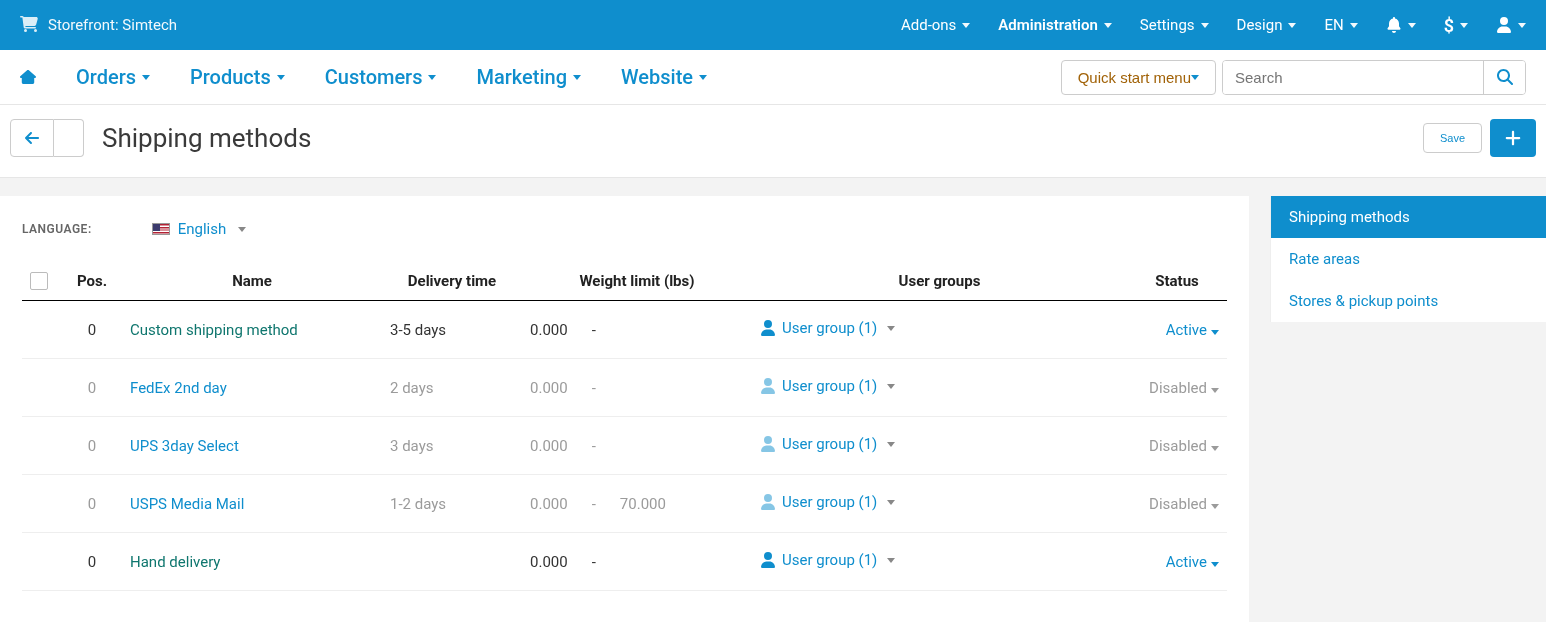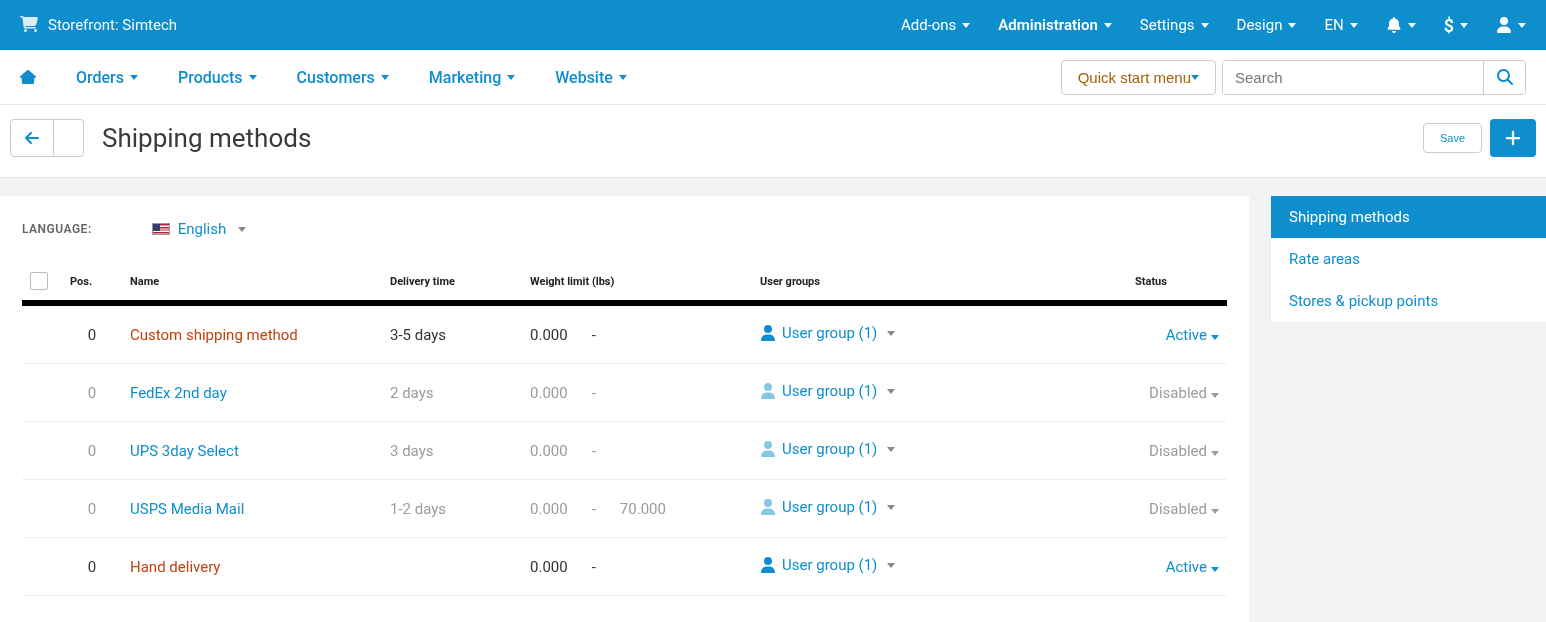--- a/index.html
+++ b/index.html
@@ -12,21 +12,21 @@
   .topbar .left .cart-icon { opacity: 0.85; }
   .topbar .storefront { font-size: 15px; opacity: 0.95; }
   .topbar .right { display: flex; align-items: center; gap: 28px; }
   .topbar .item { display: inline-flex; align-items: center; gap: 6px; color: #fff; font-size: 15px; cursor: pointer; }
   .topbar .item.emph { font-weight: 600; }
   .topbar .caret-down { width: 0; height: 0; border-left: 4px solid transparent; border-right: 4px solid transparent; border-top: 5px solid #fff; display: inline-block; opacity: 0.95; }
 
   
   .navbar { height: 55px; display: flex; align-items: center; padding: 0 20px; justify-content: space-between; border-bottom: 1px solid #e6e6e6; background: #fff; }
   .navbar .navleft { display: flex; align-items: center; gap: 40px; }
-  .navbar .navitem { color: #0f8ecd; font-size: 16px; font-weight: 500; display: inline-flex; align-items: center; gap: 6px; cursor: pointer; }
+  .navbar .navitem { color: #0f8ecd; font-size: 20px; font-weight: 500; display: inline-flex; align-items: center; gap: 6px; cursor: pointer; }
   .navbar .caret-blue { width: 0; height: 0; border-left: 4px solid transparent; border-right: 4px solid transparent; border-top: 5px solid #0f8ecd; display: inline-block; }
   .navbar .navright { display: flex; align-items: center; gap: 6px; }
   .qstart { border: 1px solid #ccc; border-radius: 4px; padding: 8px 16px; color: #a16207; font-size: 15px; display: inline-flex; align-items: center; gap: 0; cursor: pointer; background: #fff; }
   .search-group { display: flex; align-items: stretch; border: 1px solid #ccc; border-radius: 4px; overflow: hidden; }
   .search-input { border: none; padding: 8px 12px; width: 260px; font-size: 15px; outline: none; }
   .search-btn { border: none; background: #fff; border-left: 1px solid #ccc; width: 42px; display: flex; align-items: center; justify-content: center; color: #0f8ecd; cursor: pointer; }
 
   
   .titlebar { display: flex; align-items: center; padding: 14px 10px 20px 10px; background: #fff; border-bottom: 1px solid #e6e6e6; box-shadow: 0 1px 0 #f0f0f0; }
   .btn-group { display: flex; }
@@ -52,24 +52,24 @@
     linear-gradient(#fff, #fff) 0 45%/100% 15%,
     linear-gradient(#b22234, #b22234) 0 60%/100% 15%,
     linear-gradient(#fff, #fff) 0 75%/100% 15%,
     linear-gradient(#b22234, #b22234) 0 90%/100% 15%;
     background-repeat: no-repeat;
     position: relative; border: 0.5px solid #999;
   }
   .flag-us::before { content:""; position:absolute; top:0; left:0; width:7px; height:7px; background:#3c3b6e; }
 
   table.data { width: 100%; border-collapse: collapse; }
-  table.data th { text-align: left; font-size: 11px; font-weight: 700; color: #222; padding: 10px 8px; border-bottom: 6px solid #000000; }
+  table.data th { text-align: center; font-size: 15px; font-weight: 700; color: #222; padding: 10px 8px; border-bottom: 1px solid #000000; }
   table.data td { padding: 18px 8px; border-bottom: 1px solid #eee; vertical-align: middle; font-size: 15px; }
   .pos-cell { text-align: center; width: 60px;}
-  .name-link { color: #c2410c; }
+  .name-link { color: #0f766e; }
   .disabled-row td { color: #9b9b9b; }
   .disabled-row .name-link { color: #0f8ecd; }
   .ug { display: inline-flex; align-items: center; gap: 6px; color: #0f8ecd; cursor: pointer;}
   .disabled-row .ug .user-icon { opacity: 0.5; }
   .status-cell { text-align: right; white-space: nowrap; }
   .status-a { color: #0f8ecd; }
   .status-d { color: #9b9b9b; }
   .caret-small { width: 0; height: 0; border-left: 4px solid transparent; border-right: 4px solid transparent; border-top: 5px solid currentColor; display: inline-block; margin-left: 4px;}
   .checkbox-head { width: 40px; }
   .checkbox-box { width: 18px; height: 18px; border: 1px solid #bbb; border-radius: 2px; }

